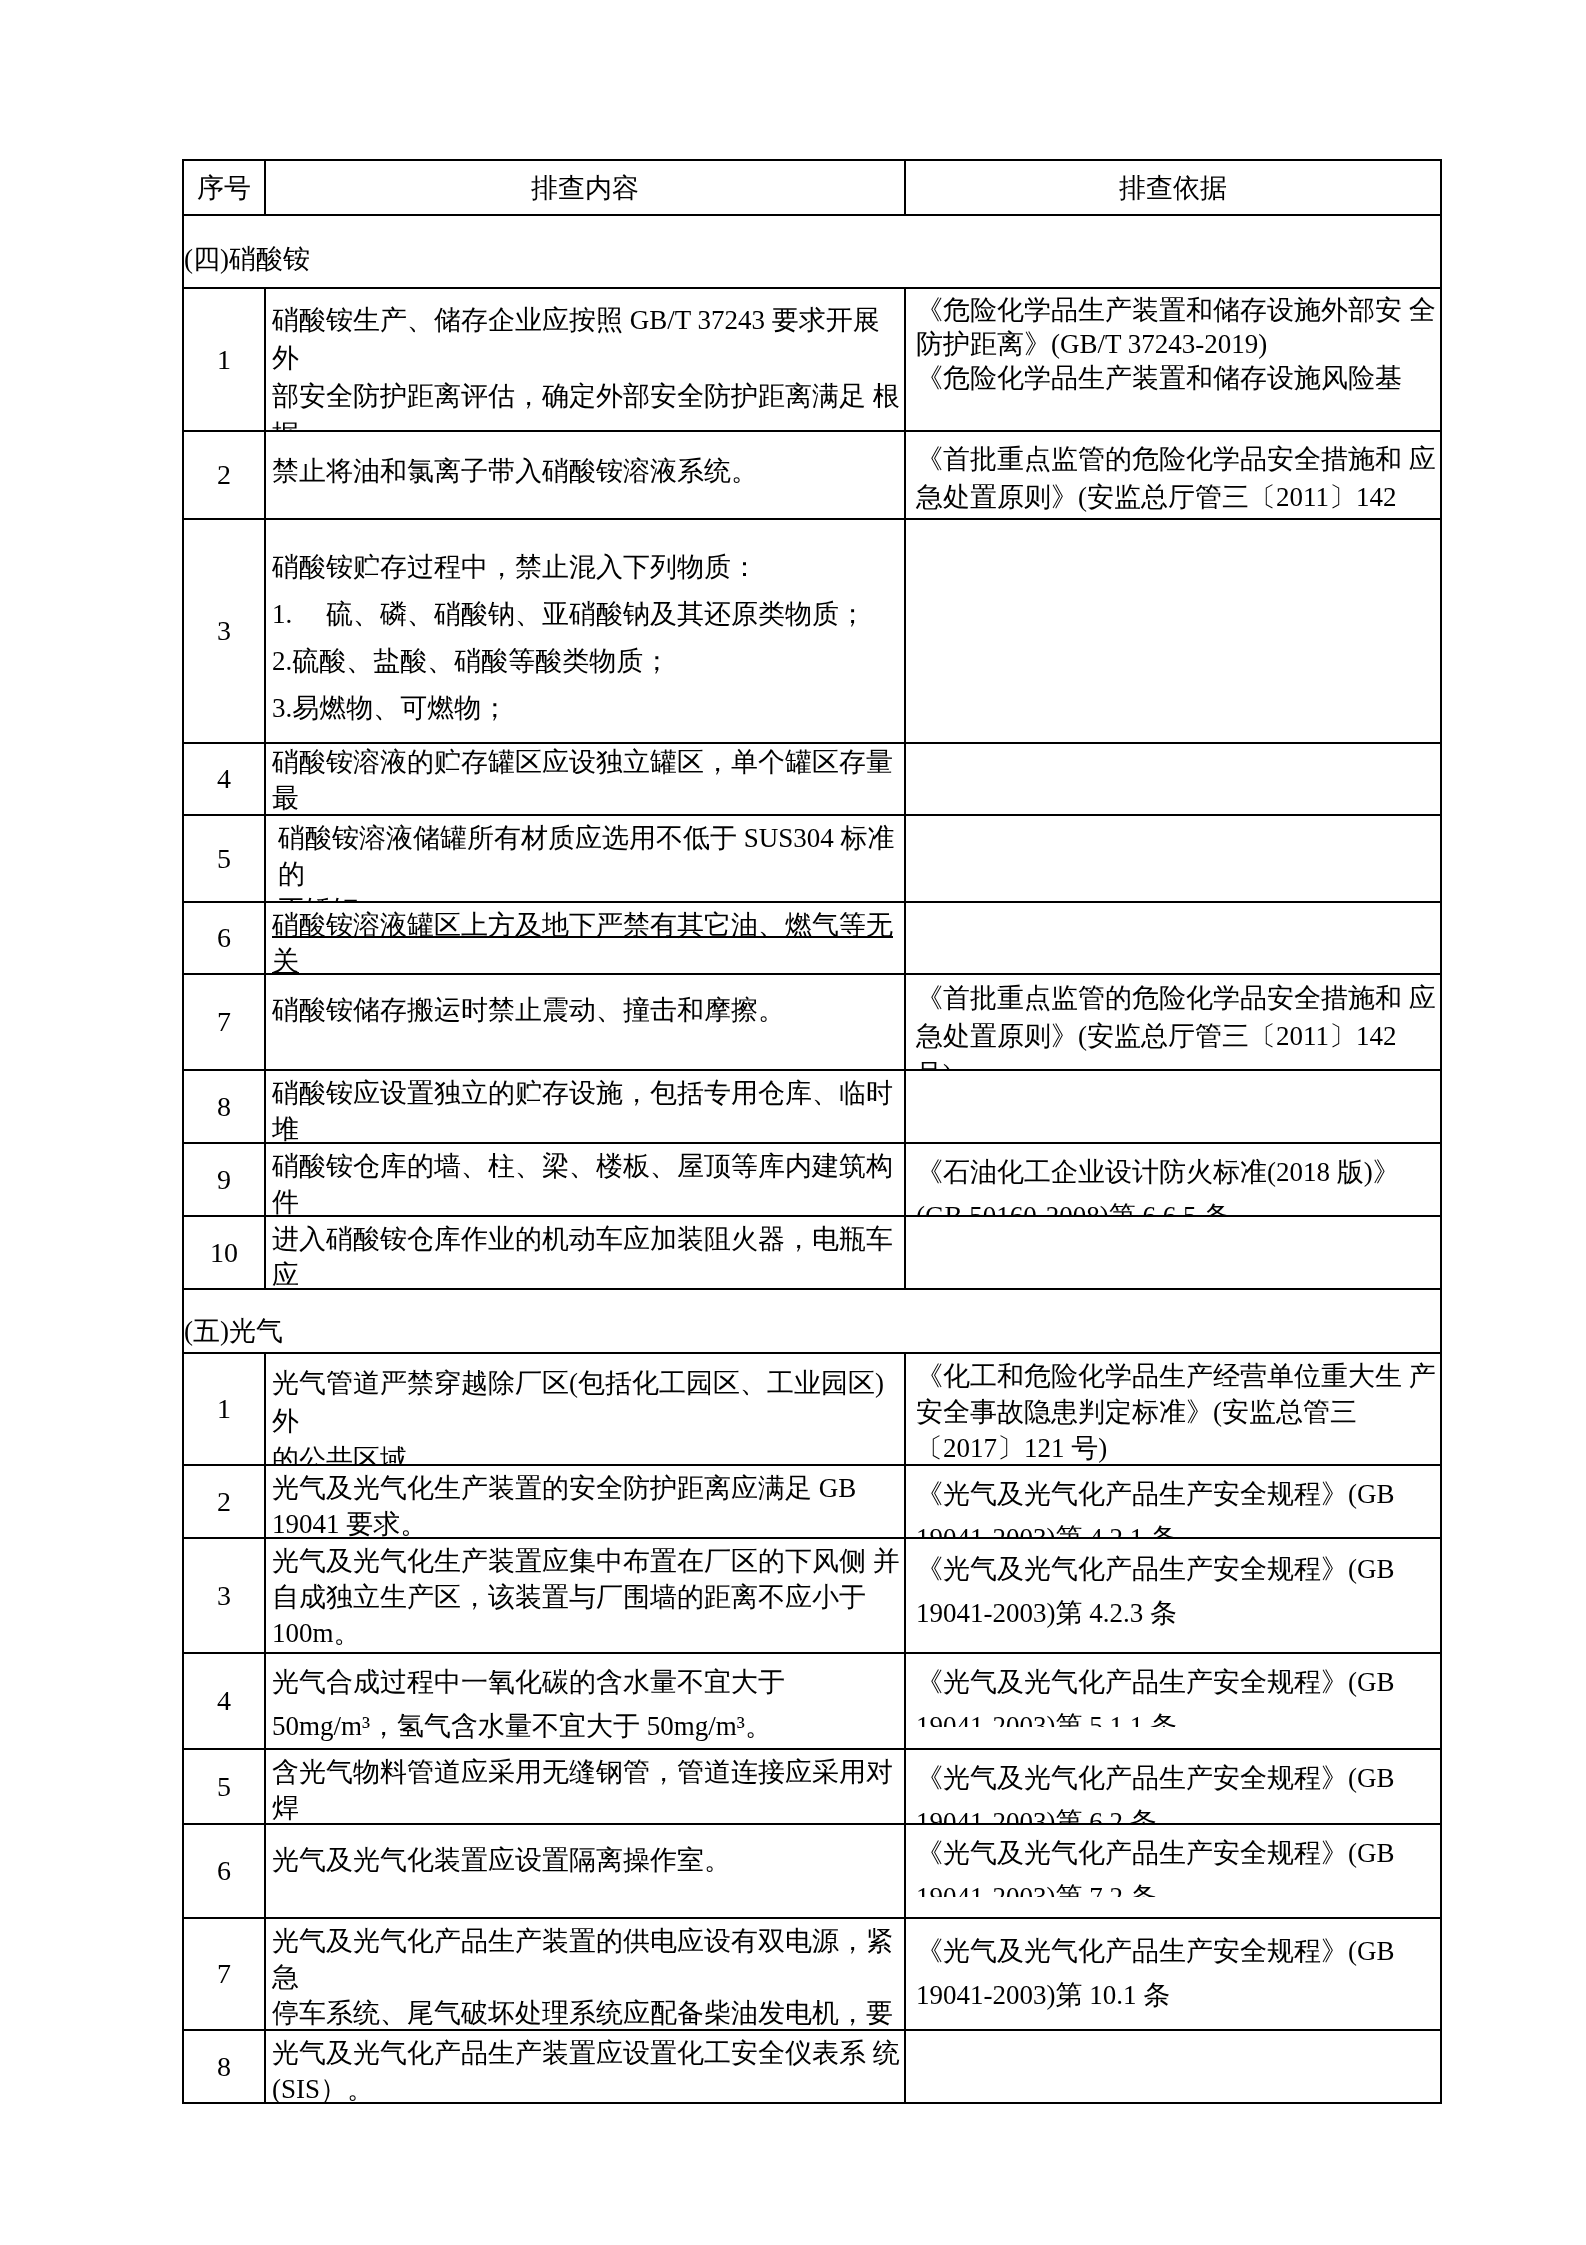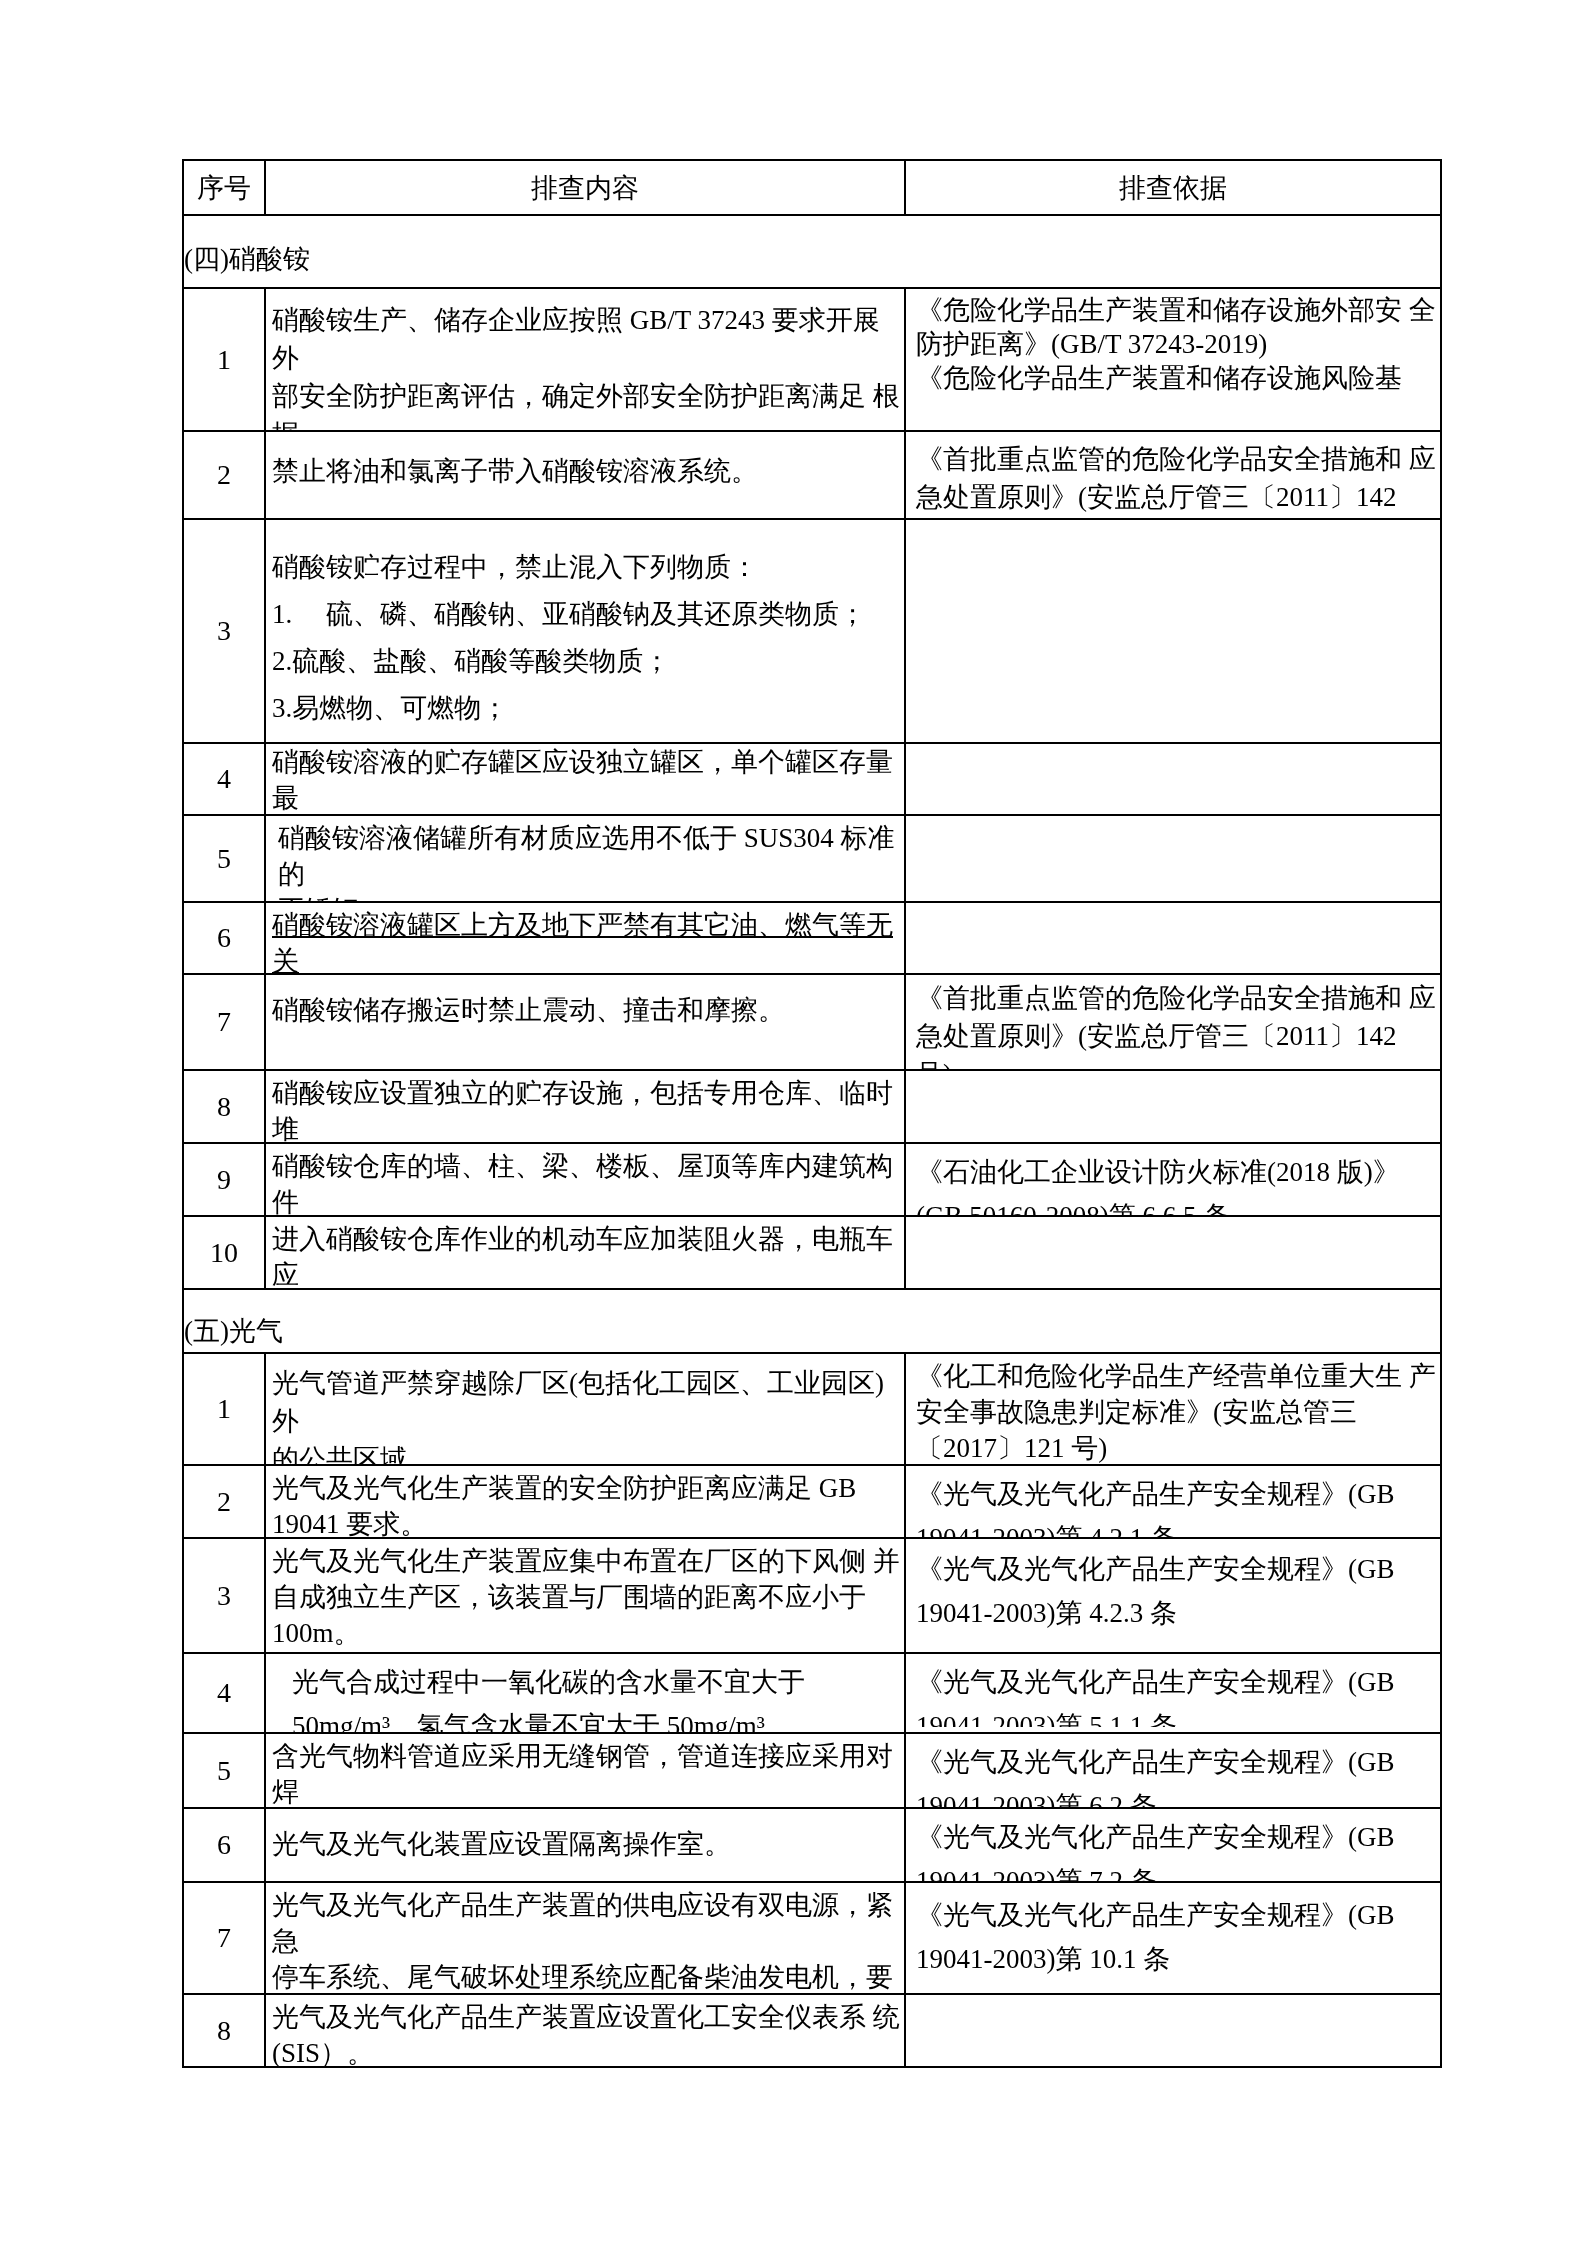--- a/index.html
+++ b/index.html
@@ -186,21 +186,21 @@
 100m。</div>
           </td>
           <td class="basis">
             <div class="cw lh44 pt8" style="height: 106px;">《光气及光气化产品生产安全规程》(GB
 19041-2003)第 4.2.3 条</div>
           </td>
         </tr>
         <tr>
           <td class="num">4</td>
           <td class="content">
-            <div class="cw lh44 pt6" style="height: 78px; margin-left: 20px;">光气合成过程中一氧化碳的含水量不宜大于
+            <div class="cw lh44 pt6" style="height: 94px;">光气合成过程中一氧化碳的含水量不宜大于
 50mg/m³，氢气含水量不宜大于 50mg/m³。</div>
           </td>
           <td class="basis">
             <div class="cw lh44 pt6" style="height: 73px;">《光气及光气化产品生产安全规程》(GB
 19041-2003)第 5.1.1 条</div>
           </td>
         </tr>
         <tr>
           <td class="num">5</td>
           <td class="content">
@@ -208,21 +208,21 @@
 焊接，严禁采用丝扣连接。</div>
           </td>
           <td class="basis">
             <div class="cw lh44 pt6" style="height: 73px;">《光气及光气化产品生产安全规程》(GB
 19041-2003)第 6.2 条</div>
           </td>
         </tr>
         <tr>
           <td class="num">6</td>
           <td class="content">
-            <div class="cw lh38 pt16" style="height: 72px;">光气及光气化装置应设置隔离操作室。</div>
+            <div class="cw lh38 pt16" style="height: 92px;">光气及光气化装置应设置隔离操作室。</div>
           </td>
           <td class="basis">
             <div class="cw lh44 pt6" style="height: 72px;">《光气及光气化产品生产安全规程》(GB
 19041-2003)第 7.2 条</div>
           </td>
         </tr>
         <tr>
           <td class="num">7</td>
           <td class="content">
             <div class="cw lh36 pt4" style="height: 110px;">光气及光气化产品生产装置的供电应设有双电源，紧 急

